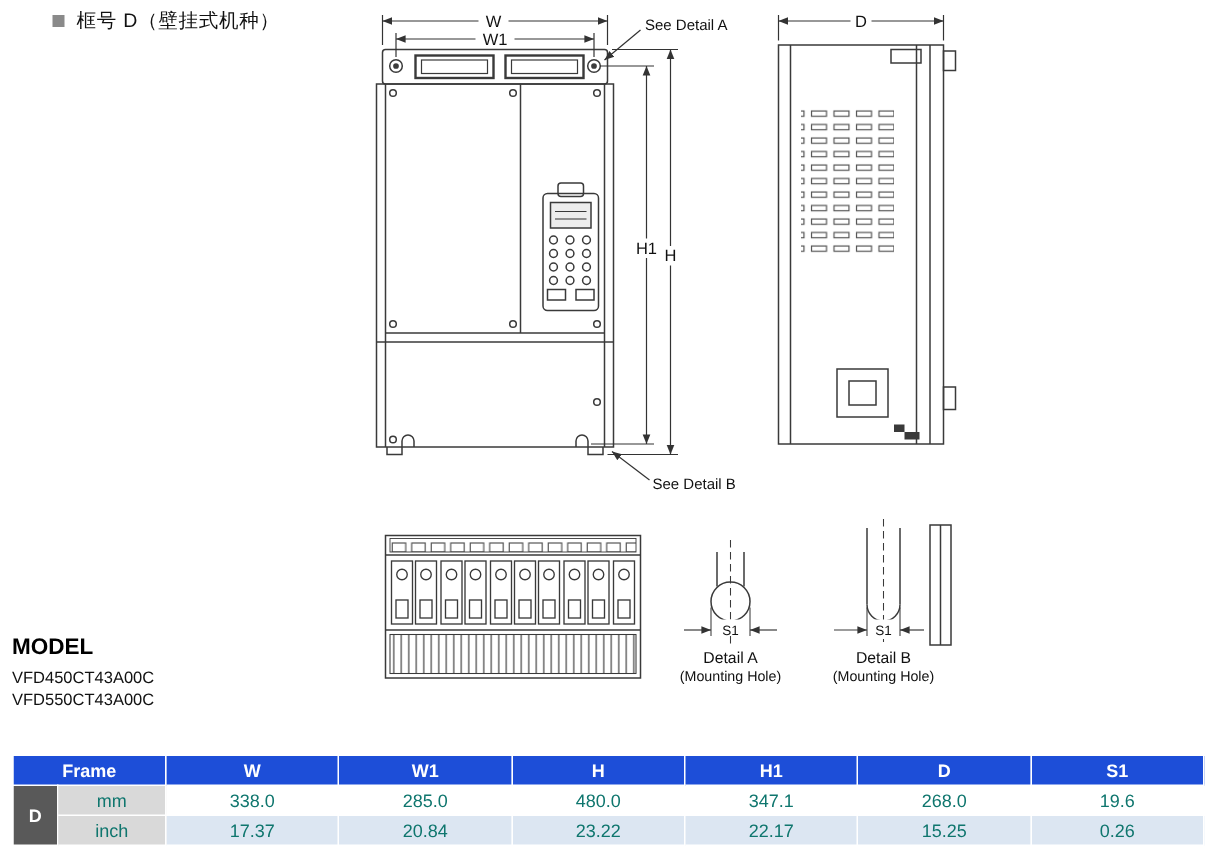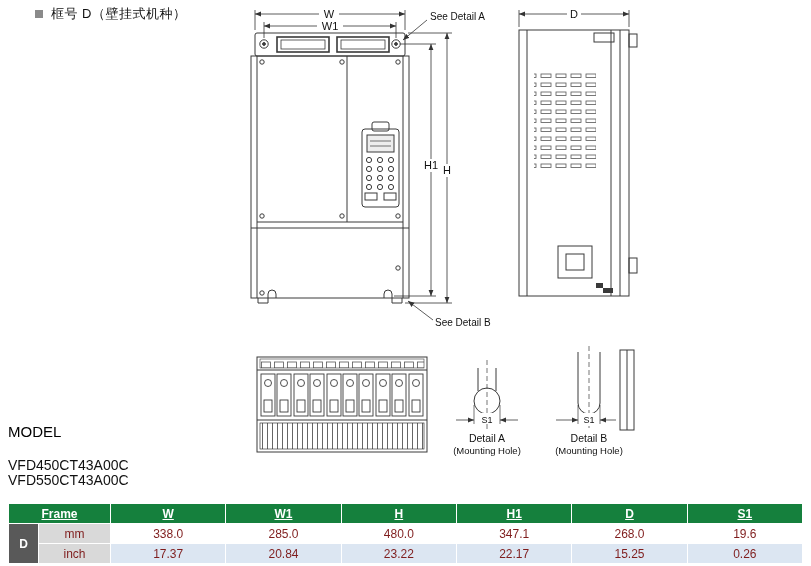--- a/index.html
+++ b/index.html
@@ -8,27 +8,27 @@
   .page { position:relative; width:811px; height:566px; background:#fff; overflow:hidden; }
 
   .section-header { position:absolute; top:5px; left:10px; display:flex; align-items:center; gap:8px;margin-left:25px; }
   .bullet { width:8px; height:8px; background:#8a8a8a; flex:0 0 auto; }
   .section-title { font-size:13px; color:#111; letter-spacing:.5px; }
 
   .drawing { position:absolute; top:0; left:0; }
   svg text { font-family:"Liberation Sans","DejaVu Sans",sans-serif; fill:#111; stroke:none; }
 
   .model-block { position:absolute; left:8px; top:423px; }
-  .model-heading { font-size:15px; font-weight:normal; color:#000; margin-bottom:18px; }
-  .model-number { font-size:14px; color:#111; line-height:15px; }
+  .model-heading { font-size:15px; font-weight:bold; color:#000; margin-bottom:5px; }
+  .model-number { font-size:11px; color:#111; line-height:15px; }
 
   .spec-table { position:absolute; left:8px; top:503px; width:795px; border-collapse:collapse; table-layout:fixed; }
   .spec-table th, .spec-table td { border:1px solid #ffffff; text-align:center; vertical-align:middle;
-      font-size:12px; height:20px; padding:0; color:#7f1d1d; }
-  .spec-table thead th { background:#15803d; color:#fff; font-weight:bold;text-decoration:underline; }
+      font-size:12px; height:20px; padding:0; color:#0f766e; }
+  .spec-table thead th { background:#1d4ed8; color:#fff; font-weight:bold; }
   .frame-cell { background:#595959; color:#fff !important; font-weight:bold; }
   .unit-cell { background:#d9d9d9; }
   .row-mm .val { background:#ffffff; }
   .row-inch .val { background:#dce6f2; }
 </style>
 </head>
 <body>
 
 <div class="page">
 

